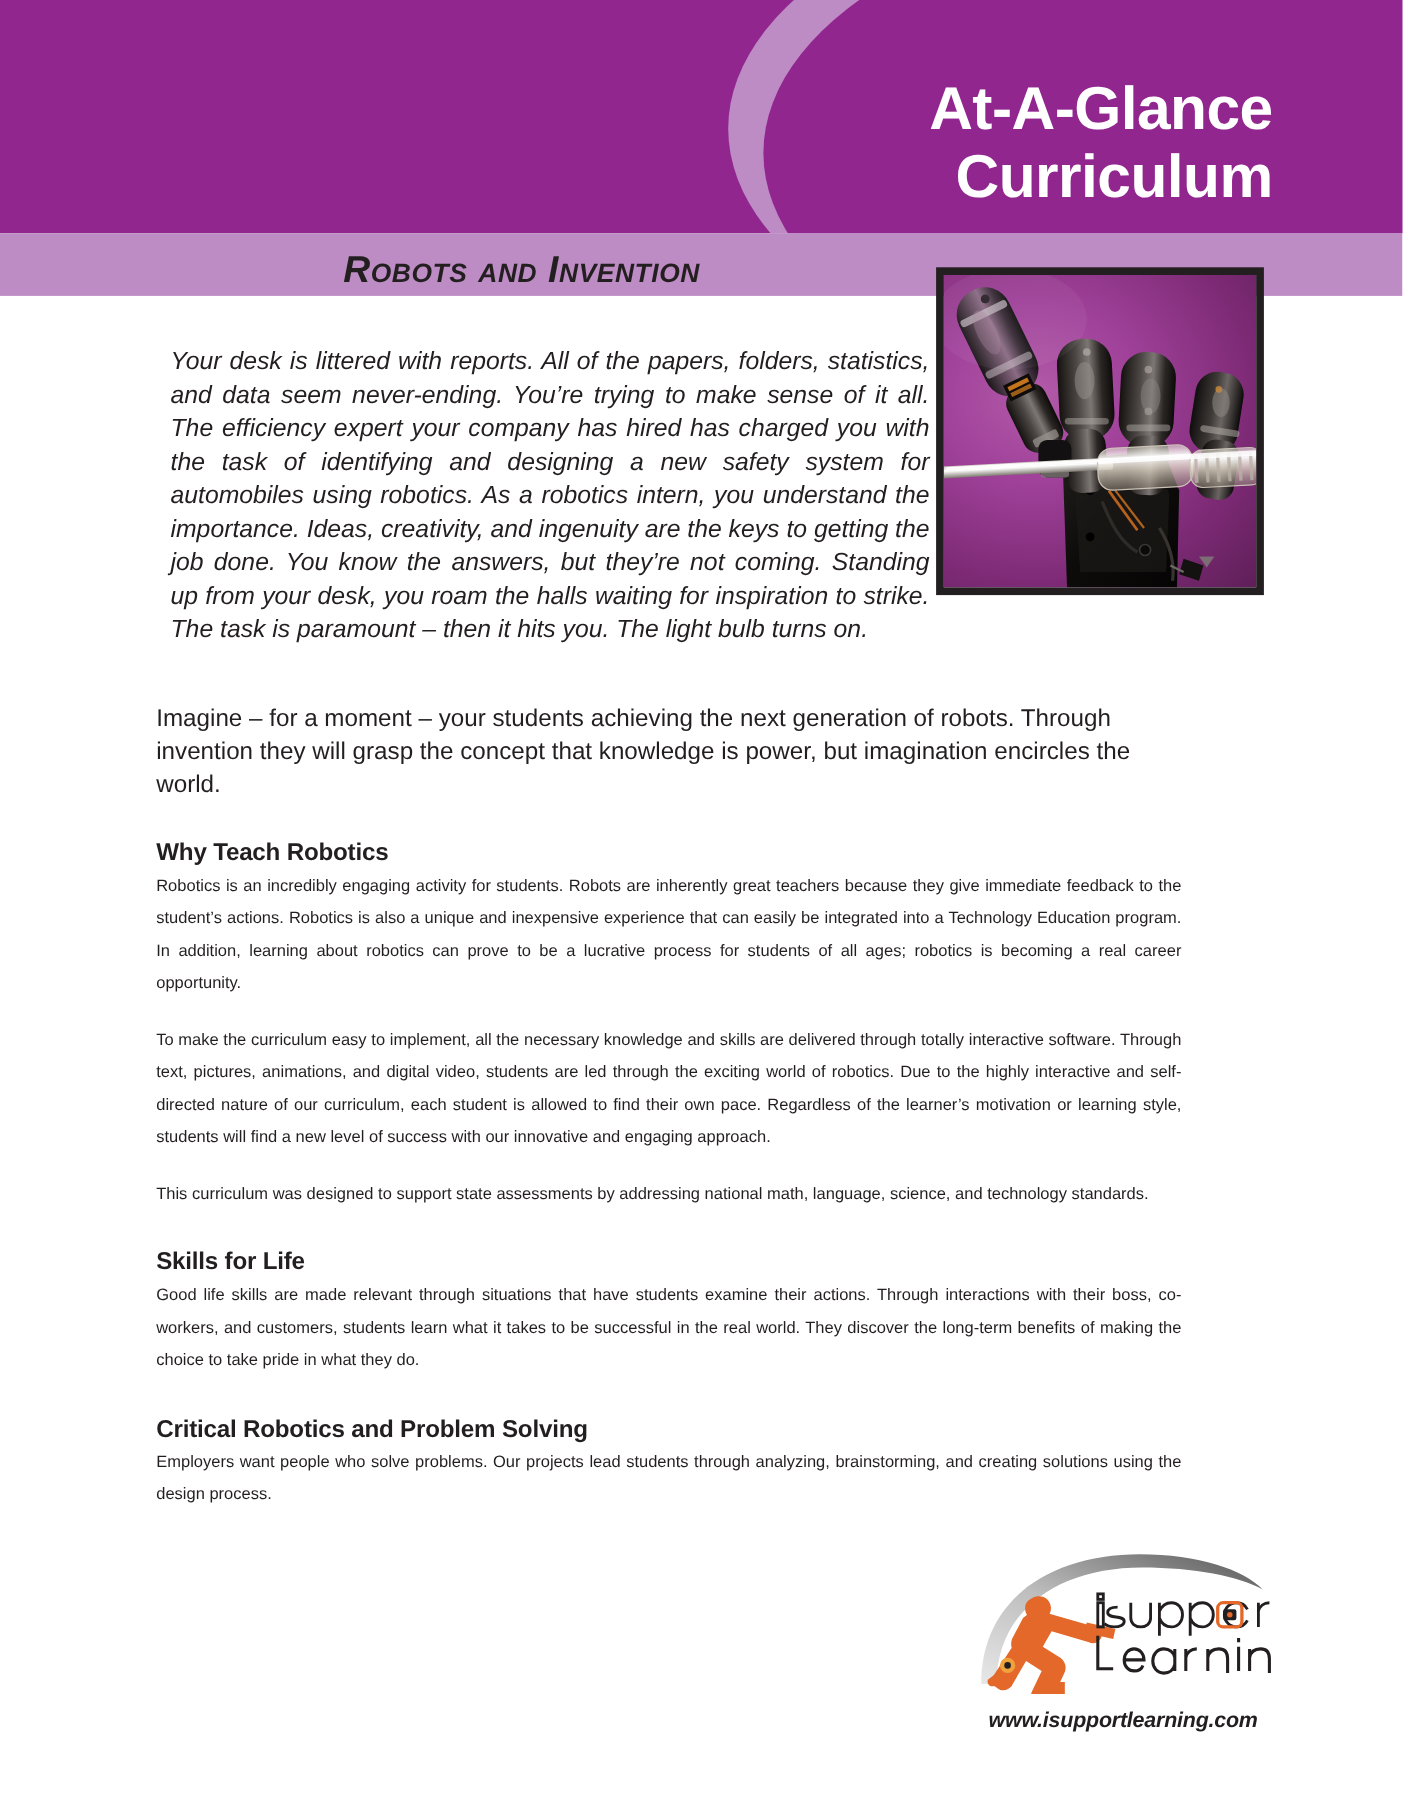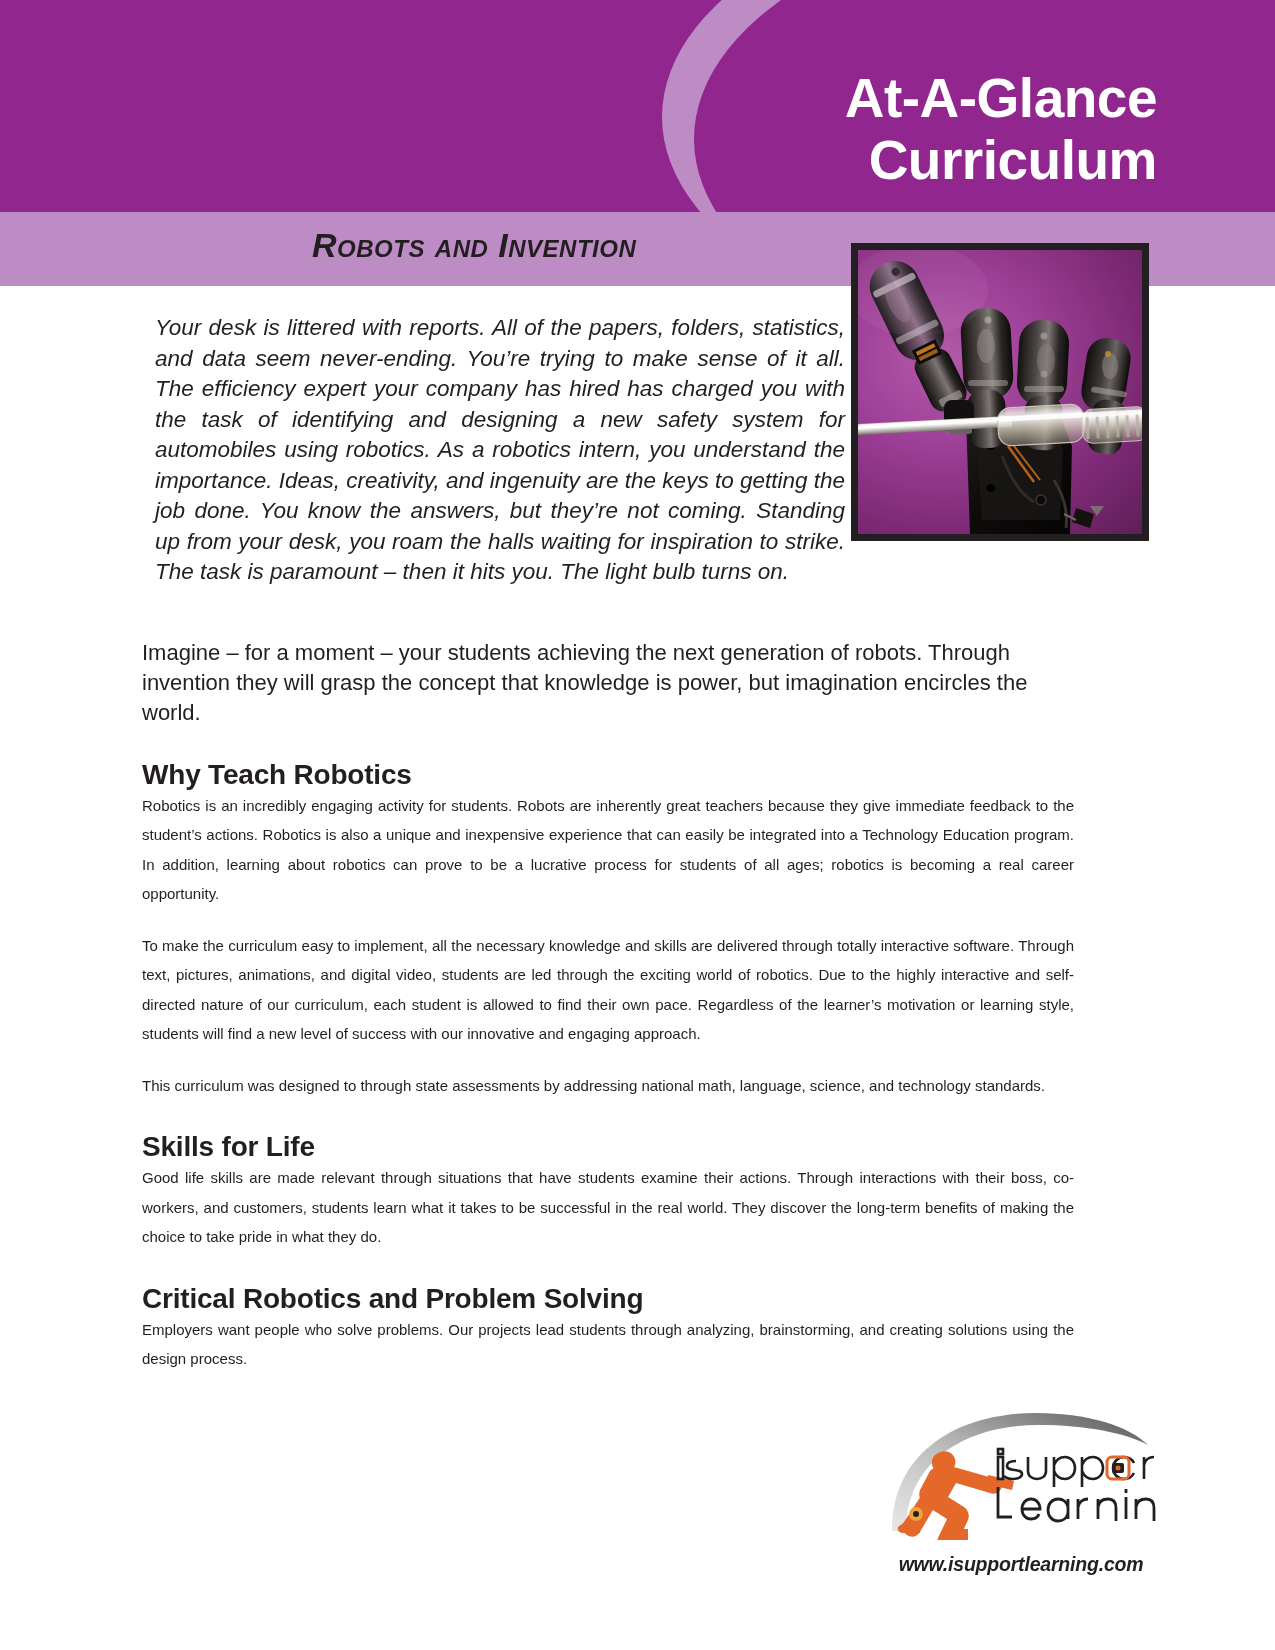--- a/index.html
+++ b/index.html
@@ -58,21 +58,21 @@
     letter-spacing: -0.5px;
     z-index: 5;
   }
 
   
   .subtitle-band {
     position: absolute;
     left: 0;
     top: 212px;
     width: 1275px;
-    height: 74px;
+    height: 57px;
     background: #bd8cc4;
     overflow: hidden;
   }
   .subtitle-text {
     position: absolute;
     left: 312px;
     top: 14px;
     font-family: "Liberation Sans", sans-serif;
     font-weight: bold;
     font-style: italic;
@@ -120,21 +120,21 @@
     font-size: 22px;
     line-height: 30px;
     color: #231f20;
   }
   h2.section-head {
     margin: 0;
     padding-top: 34px;
     padding-bottom: 3px;
     font-family: "Liberation Sans", sans-serif;
     font-weight: bold;
-    font-size: 28px;
+    font-size: 22px;
     line-height: 26px;
     color: #231f20;
     letter-spacing: -0.2px;
   }
   p.body-par {
     margin: 0;
     font-size: 15px;
     line-height: 29.5px;
     text-align: justify;
     color: #231f20;
@@ -307,21 +307,21 @@
 <div class="content">
 
   <p class="intro">Your desk is littered with reports. All of the papers, folders, statistics, and data seem never-ending. You’re trying to make sense of it all. The efficiency expert your company has hired has charged you with the task of identifying and designing a new safety system for automobiles using robotics. As a robotics intern, you understand the importance. Ideas, creativity, and ingenuity are the keys to getting the job done. You know the answers, but they’re not coming. Standing up from your desk, you roam the halls waiting for inspiration to strike. The task is paramount – then it hits you. The light bulb turns on.</p>
 
   <p class="lead">Imagine – for a moment – your students achieving the next generation of robots. Through invention they will grasp the concept that knowledge is power, but imagination encircles the world.</p>
 
   <h2 class="section-head">Why Teach Robotics</h2>
   <p class="body-par">Robotics is an incredibly engaging activity for students. Robots are inherently great teachers because they give immediate feedback to the student’s actions. Robotics is also a unique and inexpensive experience that can easily be integrated into a Technology Education program. In addition, learning about robotics can prove to be a lucrative process for students of all ages; robotics is becoming a real career opportunity.</p>
 
   <p class="body-par">To make the curriculum easy to implement, all the necessary knowledge and skills are delivered through totally interactive software. Through text, pictures, animations, and digital video, students are led through the exciting world of robotics. Due to the highly interactive and self-directed nature of our curriculum, each student is allowed to find their own pace. Regardless of the learner’s motivation or learning style, students will find a new level of success with our innovative and engaging approach.</p>
-  <p class="body-par">This curriculum was designed to through state assessments by addressing national math, language, science, and technology standards.</p>
+  <p class="body-par">This curriculum was designed to support state assessments by addressing national math, language, science, and technology standards.</p>
 
   <h2 class="section-head">Skills for Life</h2>
   <p class="body-par">Good life skills are made relevant through situations that have students examine their actions. Through interactions with their boss, co-workers, and customers, students learn what it takes to be successful in the real world. They discover the long-term benefits of making the choice to take pride in what they do.</p>
 
   <h2 class="section-head">Critical Robotics and Problem Solving</h2>
   <p class="body-par">Employers want people who solve problems. Our projects lead students through analyzing, brainstorming, and creating solutions using the design process.</p>
 
 </div>
 
 <div class="footer">

